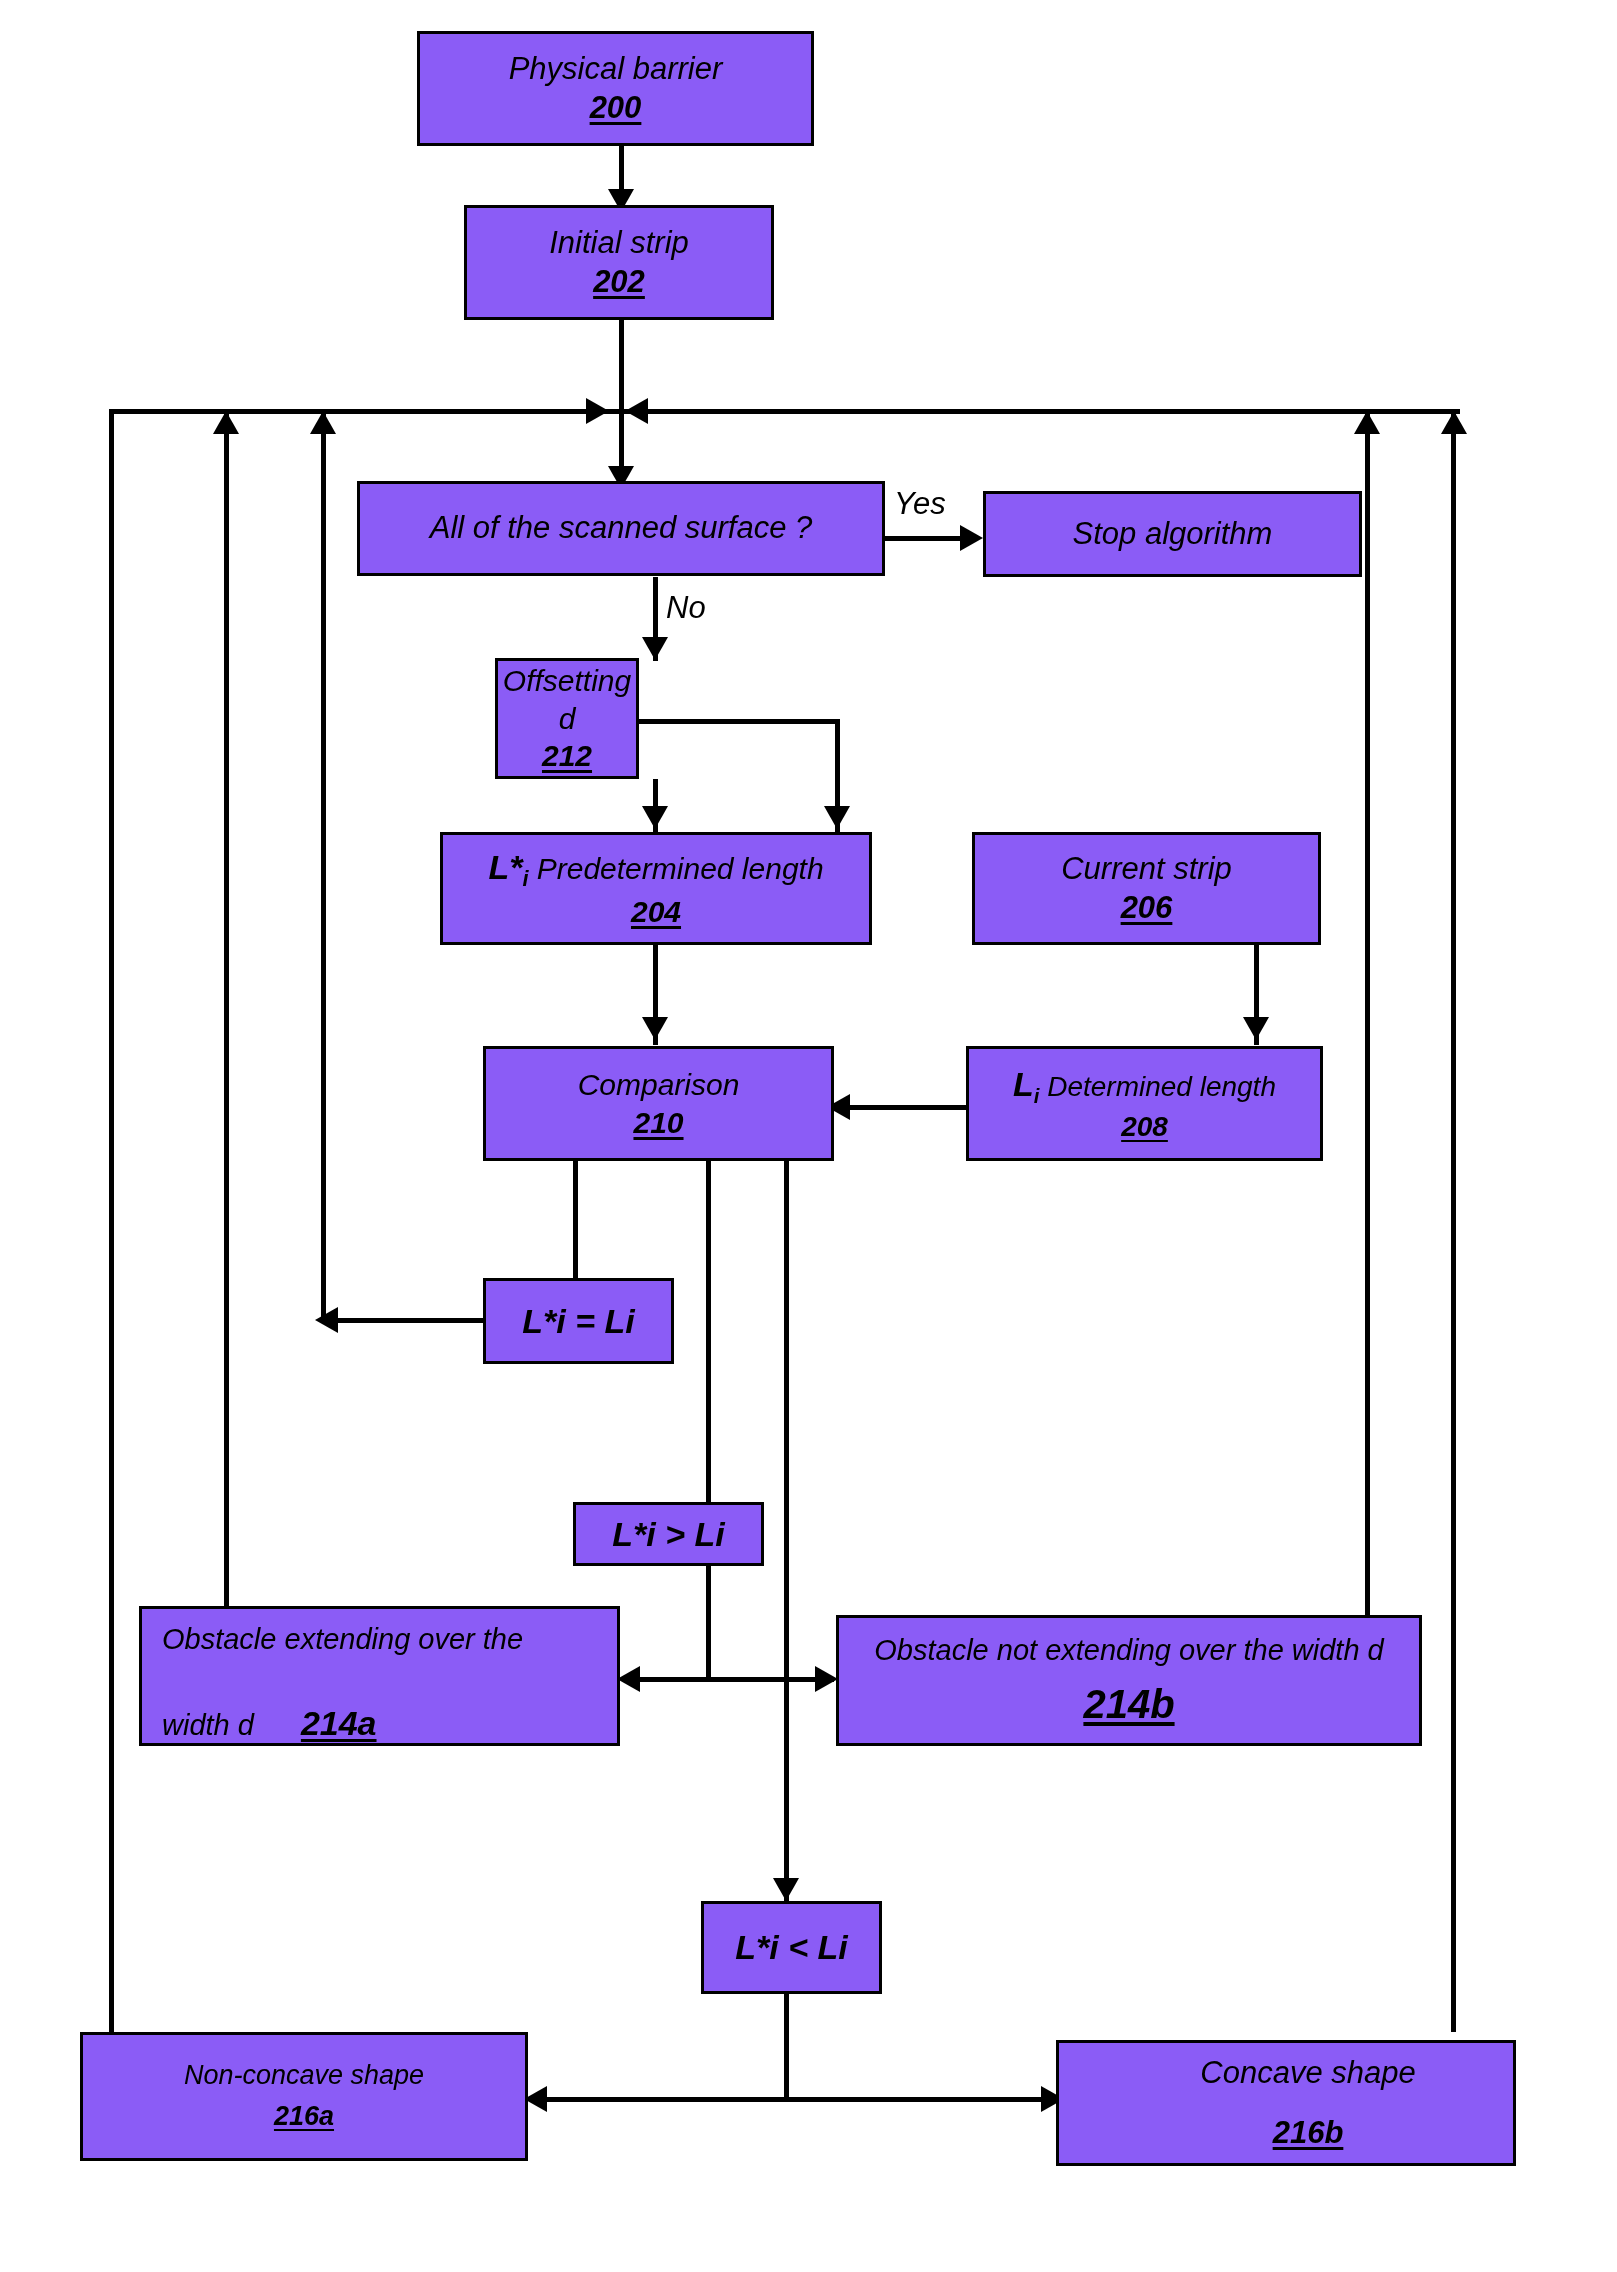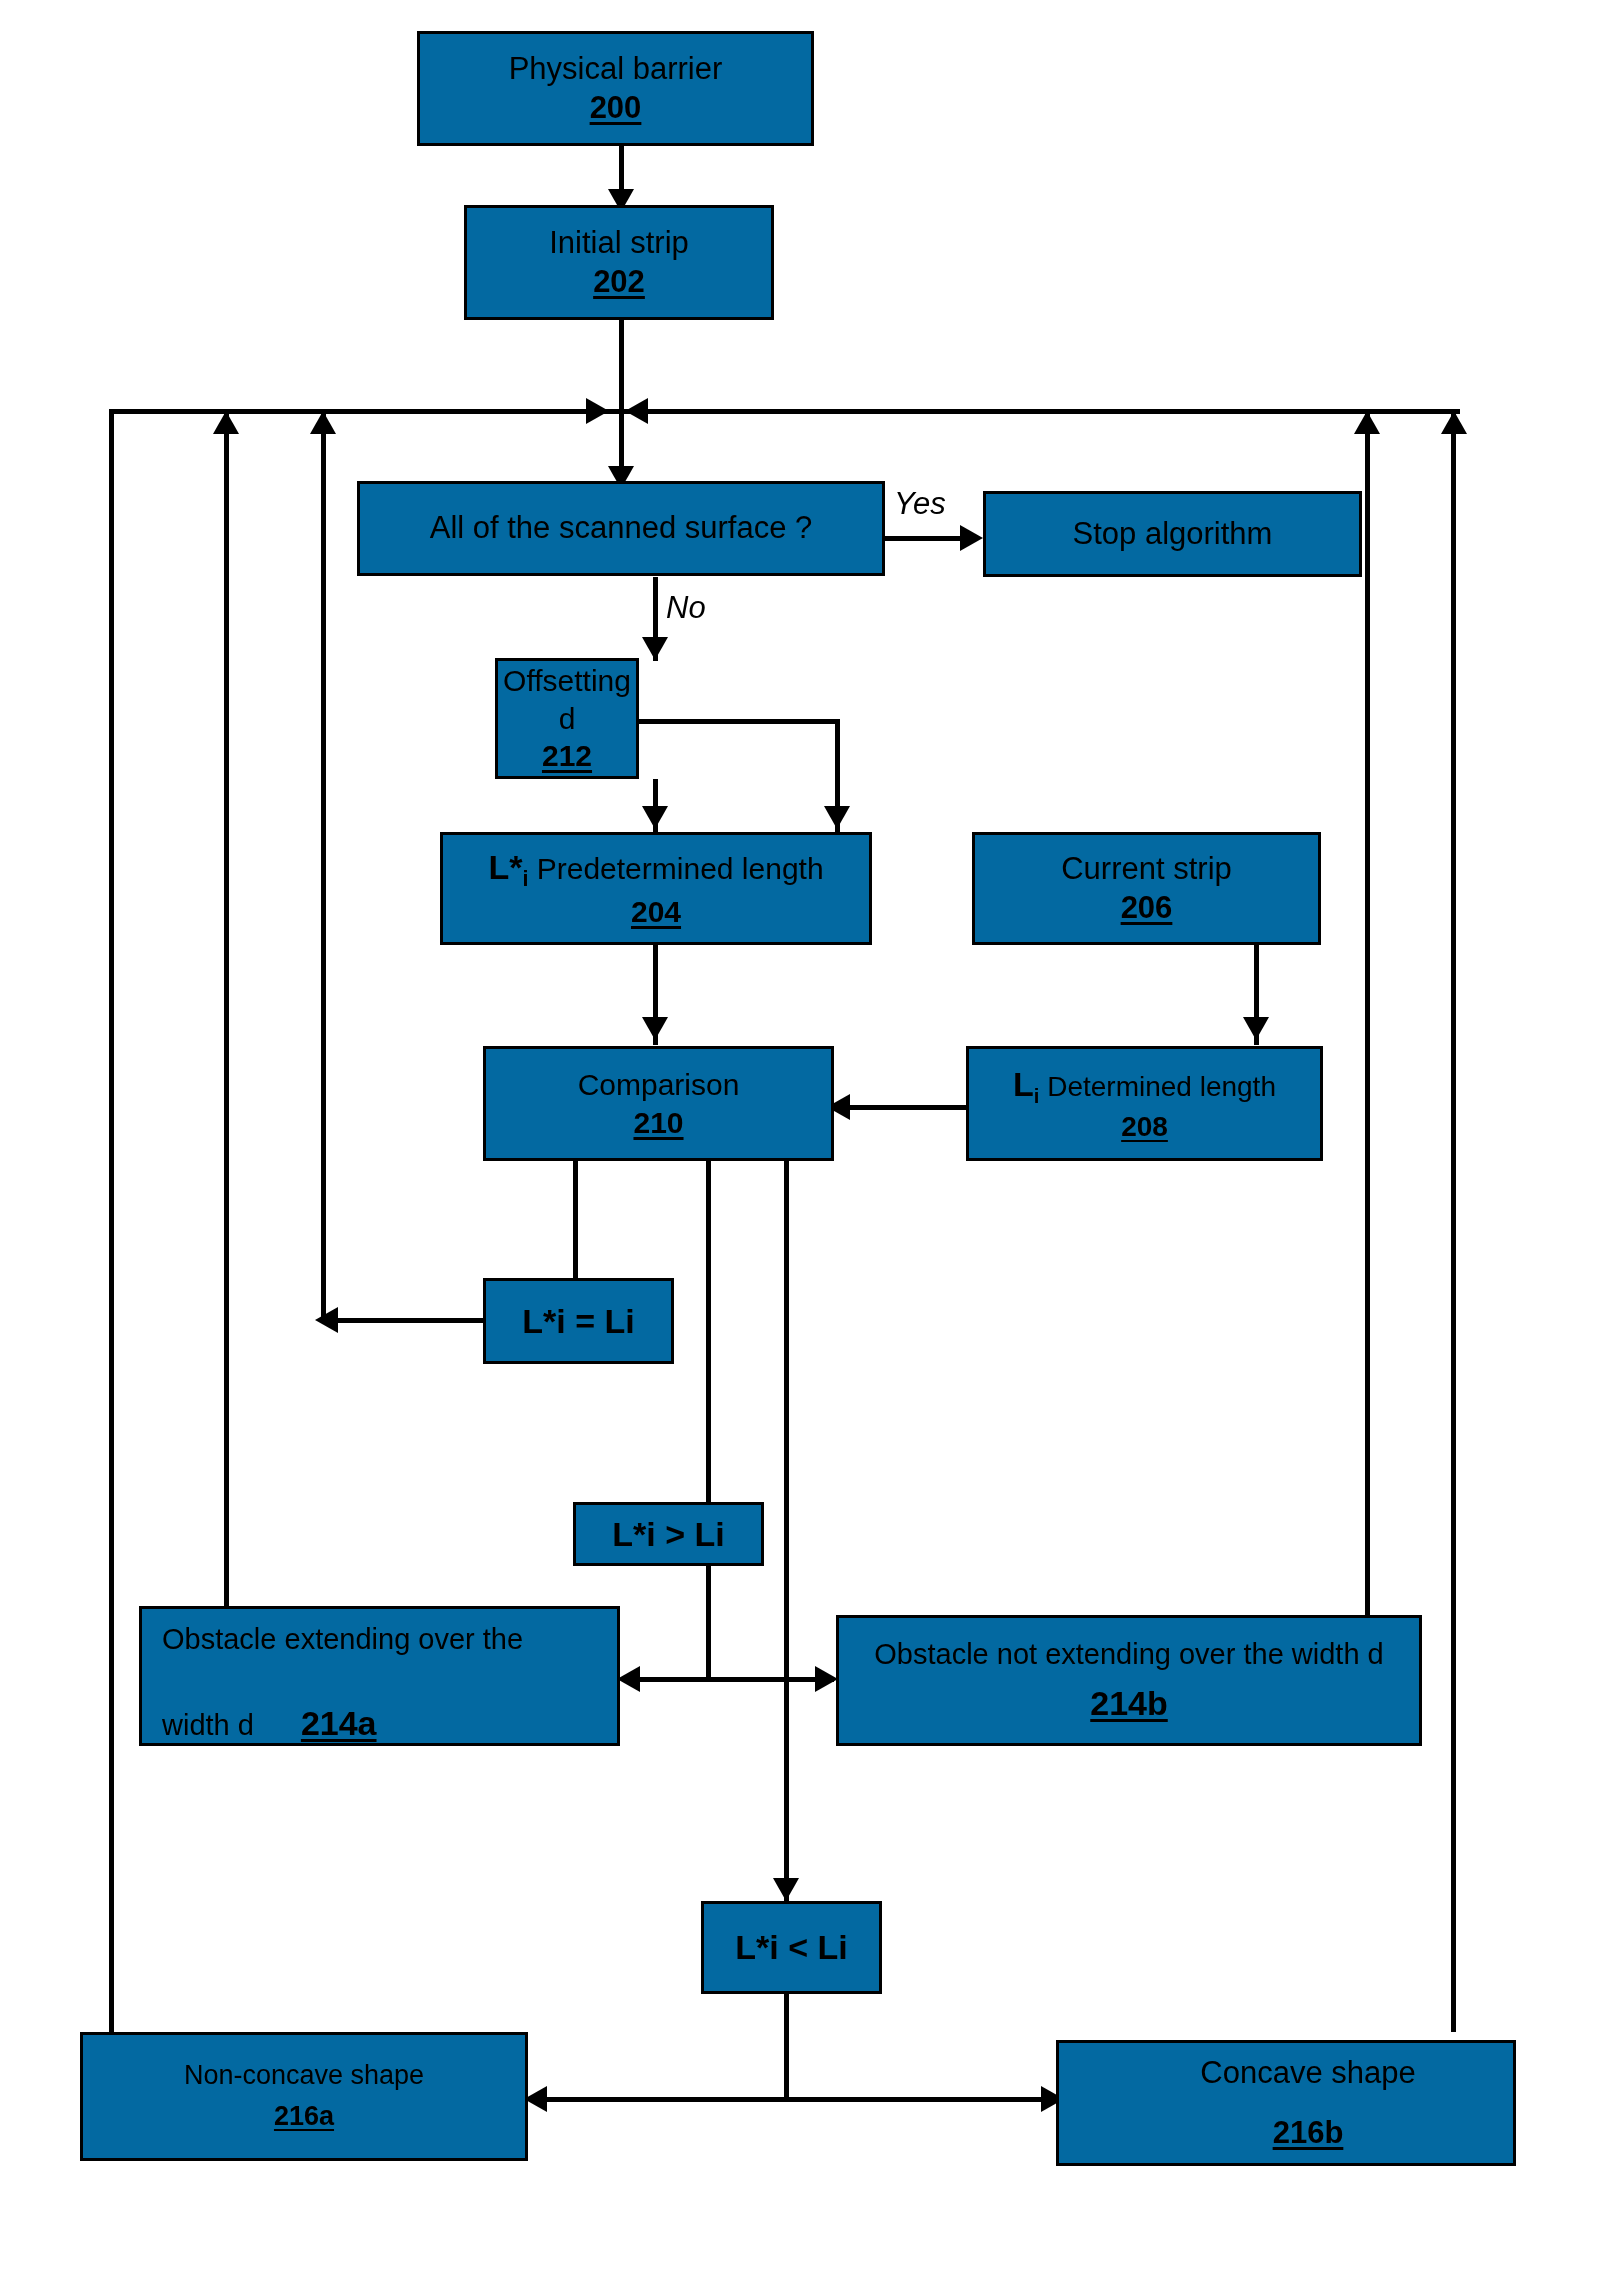--- a/index.html
+++ b/index.html
@@ -1,20 +1,20 @@
 <!DOCTYPE html>
 <html style="font-size:12.5px"><head>
 <meta charset="utf-8">
 <style>
   html,body{margin:0;padding:0;background:#fff;}
   body{font-family:"Liberation Sans","DejaVu Sans",sans-serif;}
   #stage{position:relative;width:1617px;height:2273px;background:#ffffff;overflow:hidden;}
-  .box{position:absolute;box-sizing:border-box;border:3.9px solid #000;background:#0369a1;
+  .box{position:absolute;box-sizing:border-box;border:3.9px solid #000;background:#8b5cf6;
        display:flex;flex-direction:column;align-items:center;justify-content:center;
-       text-align:center;color:#000;line-height:1.25;z-index:5;}
+       text-align:center;color:#000;line-height:1.25;z-index:5;font-style:italic;}
   .box .t1{display:block;}
   .box .num{display:block;font-weight:bold;text-decoration:underline;text-underline-offset:3.9px;}
   .ln{position:absolute;background:#000;z-index:2;}
   .h{height:3.9px;}
   .v{width:3.9px;}
   .lbl{position:absolute;color:#000000;z-index:6;white-space:nowrap;font-style:italic;}
   .ar{position:absolute;width:0;height:0;z-index:4;}
   .ar-d{border-left:13.2px solid transparent;border-right:13.2px solid transparent;border-top:23.4px solid #000;}
   .ar-u{border-left:13.2px solid transparent;border-right:13.2px solid transparent;border-bottom:23.4px solid #000;}
   .ar-r{border-top:13.2px solid transparent;border-bottom:13.2px solid transparent;border-left:23.4px solid #000;}
@@ -157,21 +157,21 @@
   <div class="box" style="left:139px;top:1606px;width:481px;height:140px;font-size:29px;align-items:flex-start;padding:14px 0 0 20px;gap:28px;">
     <span class="t1" style="text-align:left;">Obstacle extending  over the</span>
     <span style="display:flex;align-items:baseline;gap:47px;margin-top:17px;">
       <span>width d</span>
       <span class="num" style="font-size:34px;">214a</span>
     </span>
   </div>
 
   <div class="box" style="left:836px;top:1615px;width:586px;height:131px;font-size:29px;">
     <span class="t1">Obstacle not extending over the width d</span>
-    <span class="num" style="font-size:34px;margin-top:10px;">214b</span>
+    <span class="num" style="font-size:40px;margin-top:10px;">214b</span>
   </div>
 
   <div class="box" style="left:701px;top:1901px;width:181px;height:93px;font-size:34px;font-weight:bold;">
     <span class="t1">L*i &lt; Li</span>
   </div>
 
   <div class="box" style="left:80px;top:2032px;width:448px;height:129px;font-size:27px;">
     <span class="t1">Non-concave shape</span>
     <span class="num" style="margin-top:7.8px;">216a</span>
   </div>

